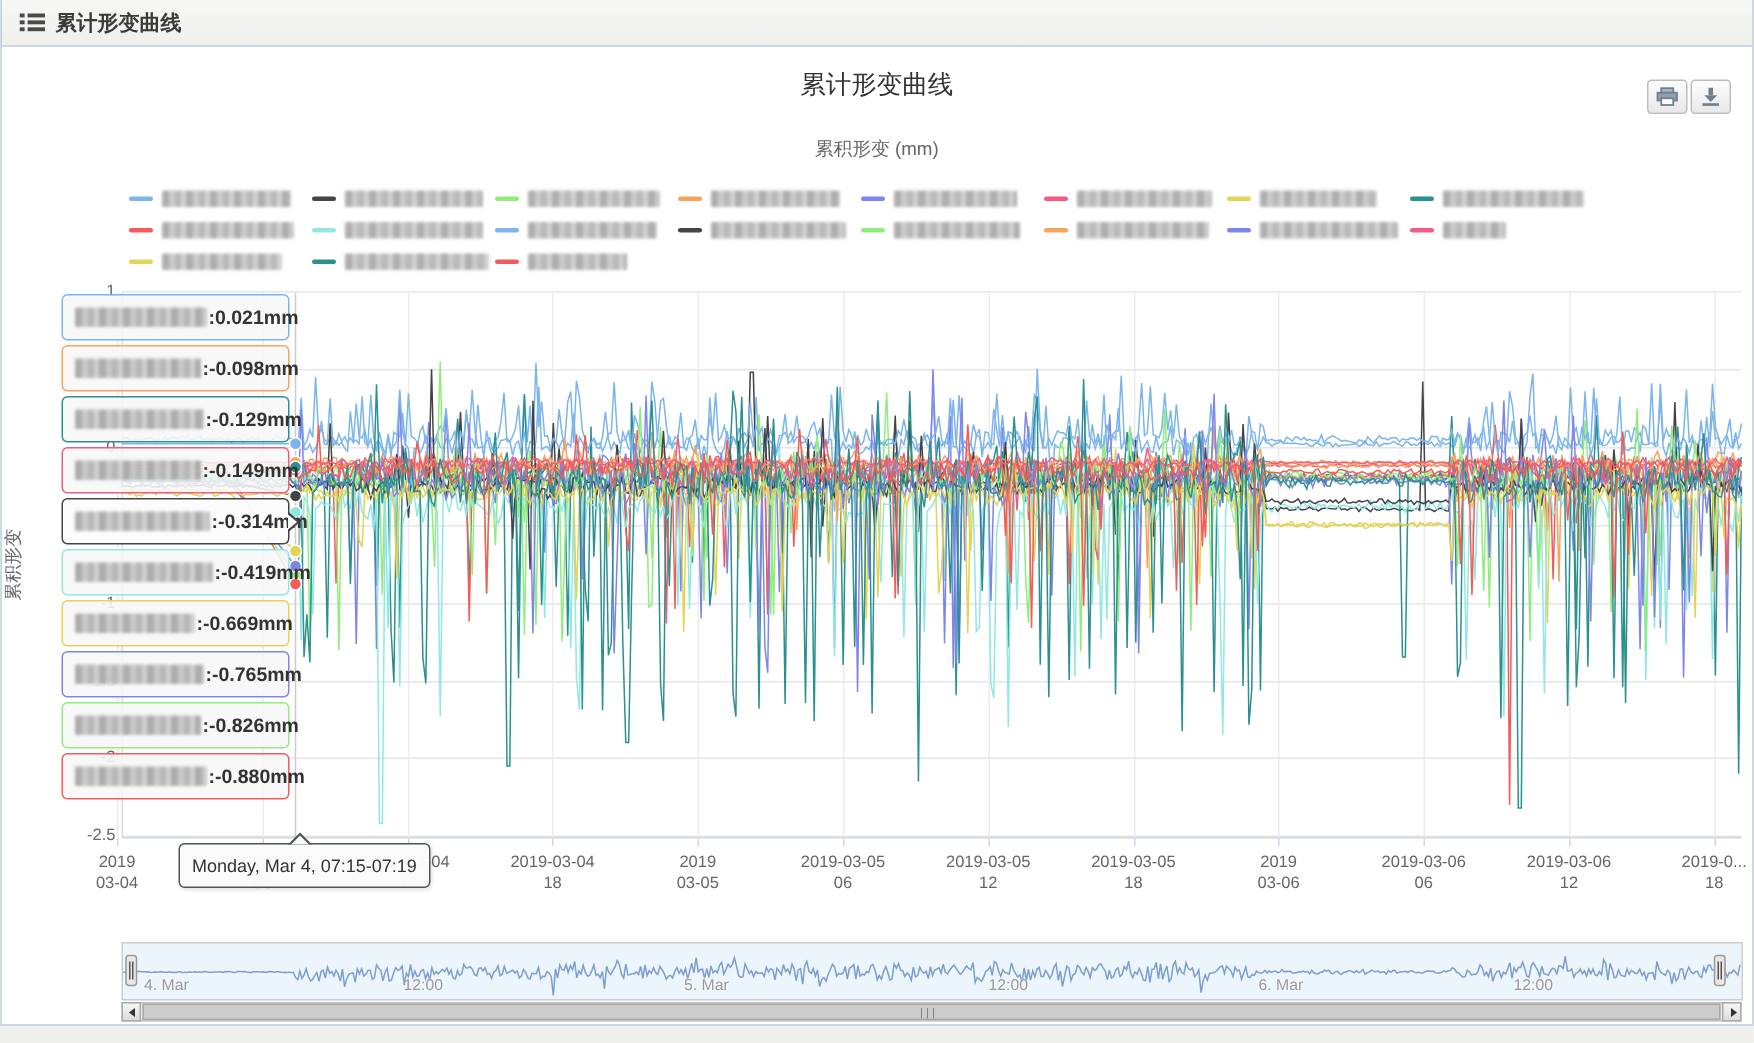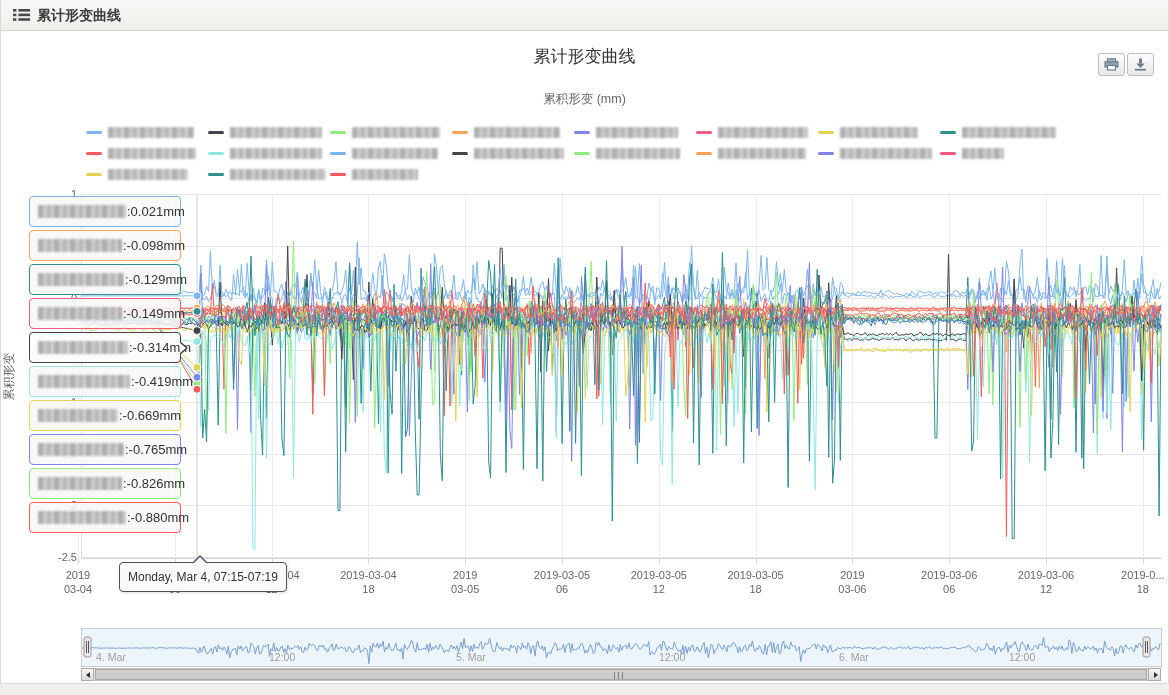--- a/index.html
+++ b/index.html
@@ -17,21 +17,21 @@
   
   .legend{position:absolute;left:85px;top:91px;width:1010px;display:flex;flex-wrap:wrap;z-index:3;}
   .lg-item{width:122px;height:21px;display:flex;align-items:center;cursor:pointer;}
   .lg-marker{width:16px;height:3px;border-radius:1.5px;flex:none;}
   .redact{display:inline-block;height:11px;border-radius:1px;background:repeating-linear-gradient(90deg,#9b9b9b 0 5px,#bdbdbd 5px 9px,#a8a8a8 9px 13px,#c6c6c6 13px 16px);filter:blur(1.1px);opacity:.8;margin-left:6px;}
   
   .ylab{position:absolute;width:44px;text-align:right;font-size:11px;color:#666;z-index:2;}
   .xlab{position:absolute;width:96px;text-align:center;font-size:11px;line-height:14px;color:#666;top:537px;z-index:2;}
   .yaxis-title{position:absolute;left:-52px;top:337px;width:120px;text-align:center;font-size:12px;color:#666;transform:rotate(-90deg);z-index:1;}
   
-  .tt-stack{position:absolute;left:28px;top:165px;z-index:5;}
+  .tt-stack{position:absolute;left:40px;top:165px;z-index:5;font-weight:bold;}
   .tt-box{position:relative;width:152px;height:31px;margin-bottom:3px;border:1px solid #000;border-radius:4px;background:rgba(247,247,247,.88);display:flex;align-items:center;padding:0 8px;font-size:13px;color:#333;box-sizing:border-box;white-space:nowrap;}
   .tt-box .nm{flex:none;height:13px;margin-left:0;}
   .tt-box .val{margin-left:1px;}
   .tt-callout{background:rgba(252,252,252,.97);}
   .tt-callout:before{content:"";position:absolute;right:-8px;top:8px;border-top:7px solid transparent;border-bottom:7px solid transparent;border-left:8px solid #434348;}
   .tt-callout:after{content:"";position:absolute;right:-6px;top:9.5px;border-top:5.5px solid transparent;border-bottom:5.5px solid transparent;border-left:6.5px solid #fcfcfc;}
   
   .date-tt{position:absolute;left:118px;top:531px;height:28px;line-height:28px;padding:0 8px;background:rgba(250,250,250,.98);border:1px solid #4e5358;border-radius:4px;font-size:12px;color:#333;z-index:6;box-shadow:1px 1px 3px rgba(0,0,0,.12);}
   .date-tt:before{content:"";position:absolute;left:72px;top:-8px;border-left:8px solid transparent;border-right:8px solid transparent;border-bottom:8px solid #4e5358;}
   .date-tt:after{content:"";position:absolute;left:74px;top:-6px;border-left:6px solid transparent;border-right:6px solid transparent;border-bottom:6.5px solid #fafafa;}

